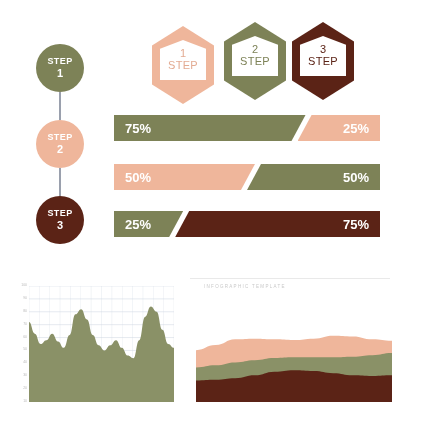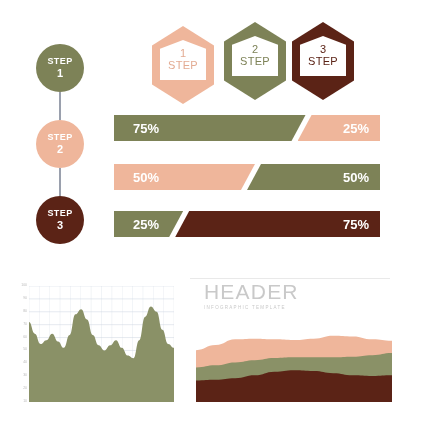--- a/index.html
+++ b/index.html
@@ -52,21 +52,21 @@
   .bars{position:absolute;left:114px;top:115px;width:266px;height:128px;}
   .bar-row{position:absolute;left:0;width:266px;height:26px;}
   .br1{top:0;}
   .br2{top:49px;}
   .br3{top:96px;}
   .bar-seg{
     position:absolute;top:0;height:26px;
     display:flex;align-items:center;
     box-sizing:border-box;
   }
-  .bar-seg .pct{font-size:13px;font-weight:bold;color:#ffffff;margin-left:8px;}
+  .bar-seg .pct{font-size:13px;font-weight:bold;color:#ffffff;}
   .seg-left{left:0;padding-left:11px;justify-content:flex-start;}
   .seg-right{right:0;padding-right:11px;justify-content:flex-end;}
   .clip-left{clip-path:polygon(0 0,100% 0,calc(100% - 14px) 100%,0 100%);}
   .clip-right{clip-path:polygon(14px 0,100% 0,100% 100%,0 100%);}
 
   
   .header-block{position:absolute;left:204px;top:281px;width:180px;}
   .header-title{
     font-size:21px;color:#c9c9c9;letter-spacing:1.2px;font-weight:normal;
     line-height:1;
@@ -167,21 +167,20 @@
         <span class="pct">25%</span>
       </div>
       <div class="bar-seg seg-right clip-right" id="b3r" style="background: rgb(91, 35, 22); width: 77%;">
         <span class="pct">75%</span>
       </div>
     </div>
   </div>
 
   <div class="header-rule"></div>
   <div class="header-block">
-    <div class="header-title">HEADER</div>
     <div class="header-sub">INFOGRAPHIC TEMPLATE</div>
   </div>
 
   <div class="chart-left">
     <div class="axis-labels" id="leftAxis">
         <span style="top: -2px;">100</span>
         <span style="top: 10.8889px;">90</span>
         <span style="top: 23.7778px;">80</span>
         <span style="top: 36.6667px;">70</span>
         <span style="top: 49.5556px;">60</span>

